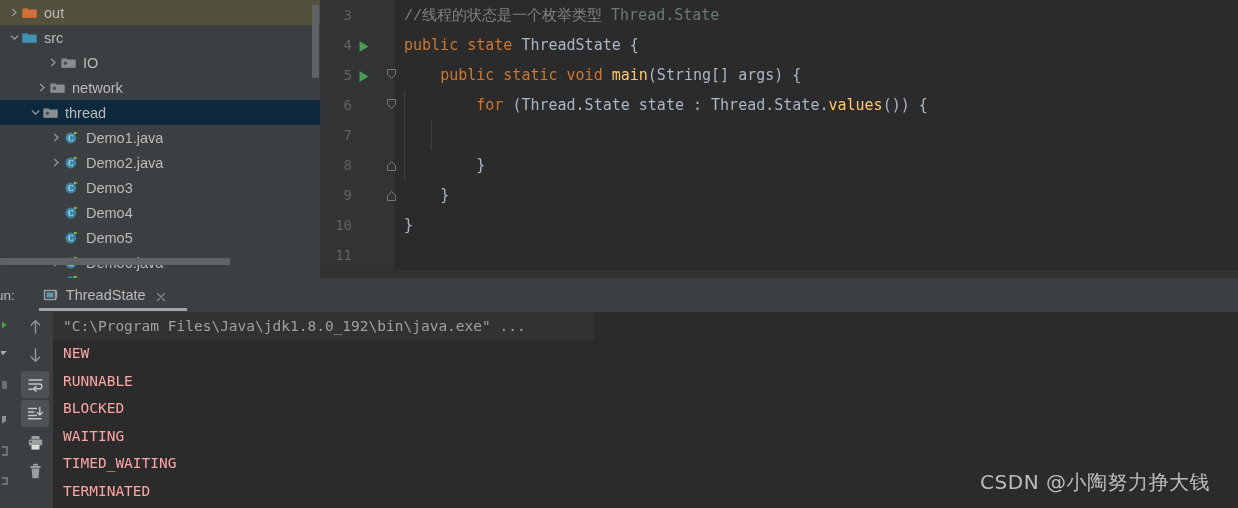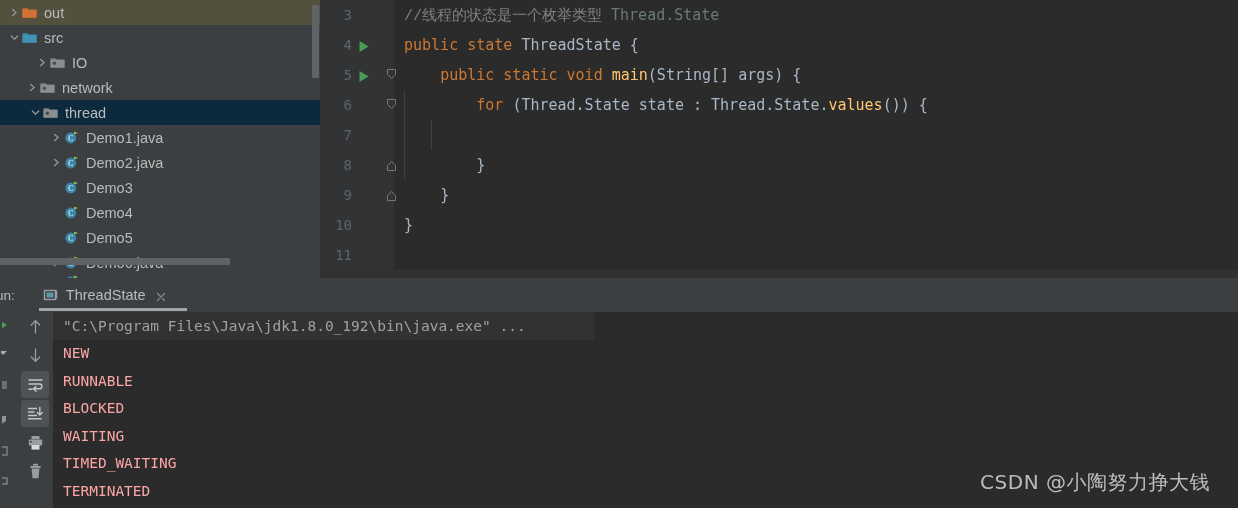--- a/index.html
+++ b/index.html
@@ -179,37 +179,37 @@
       </span>
       <span class="ficon">
         <svg width="15" height="13" viewBox="0 0 15 13">
             <path d="M0.5 2.2h5l1.3 1.5H14.5v8H0.5z" fill="#3c87a8"></path>
             <path d="M0.5 3.7h14v7.8h-14z" fill="#4292b4"></path>
           </svg>
       </span>
       <span class="tlabel">src</span>
     </div>
 
-    <div class="tree-row" style="padding-left:36px">
+    <div class="tree-row" style="padding-left:47px">
       <span class="tw">
         <svg width="9" height="9" viewBox="0 0 9 9">
             <path d="M2.5 1.3 L6.1 4.5 L2.5 7.7" stroke="#9a9a9a" stroke-width="1.2" fill="none" stroke-linecap="round"></path>
           </svg>
       </span>
       <span class="ficon">
         <svg width="15" height="13" viewBox="0 0 15 13">
             <path d="M0.5 2.2h5l1.3 1.5H14.5v8H0.5z" fill="#7b7f82"></path>
             <path d="M0.5 3.7h14v7.8h-14z" fill="#8a8e91"></path>
             <circle cx="4.4" cy="7.3" r="1.7" fill="#4a4d50"></circle>
           </svg>
       </span>
       <span class="tlabel">IO</span>
     </div>
 
-    <div class="tree-row" style="padding-left:26px">
+    <div class="tree-row" style="padding-left:36px">
       <span class="tw">
         <svg width="9" height="9" viewBox="0 0 9 9">
             <path d="M2.5 1.3 L6.1 4.5 L2.5 7.7" stroke="#9a9a9a" stroke-width="1.2" fill="none" stroke-linecap="round"></path>
           </svg>
       </span>
       <span class="ficon">
         <svg width="15" height="13" viewBox="0 0 15 13">
             <path d="M0.5 2.2h5l1.3 1.5H14.5v8H0.5z" fill="#7b7f82"></path>
             <path d="M0.5 3.7h14v7.8h-14z" fill="#8a8e91"></path>
             <circle cx="4.4" cy="7.3" r="1.7" fill="#4a4d50"></circle>

